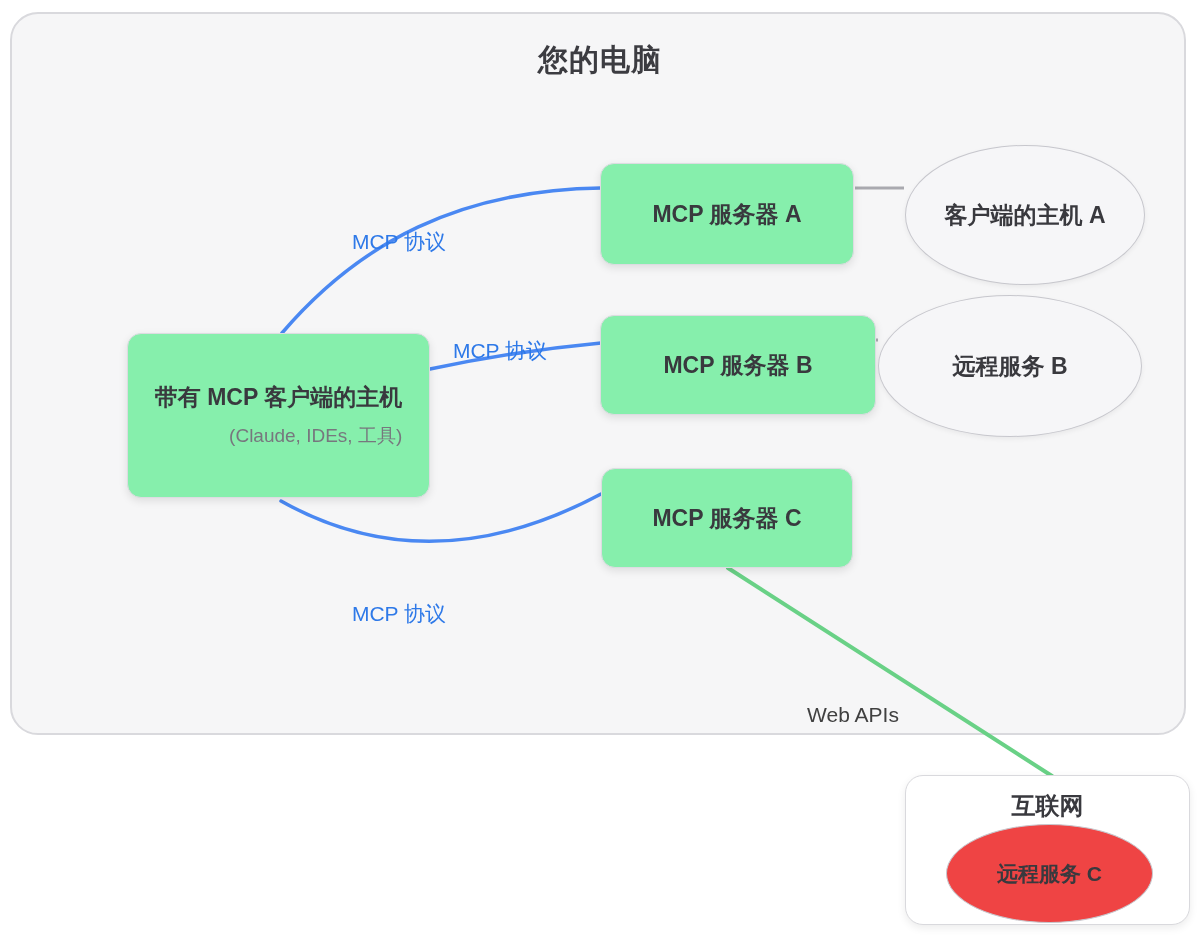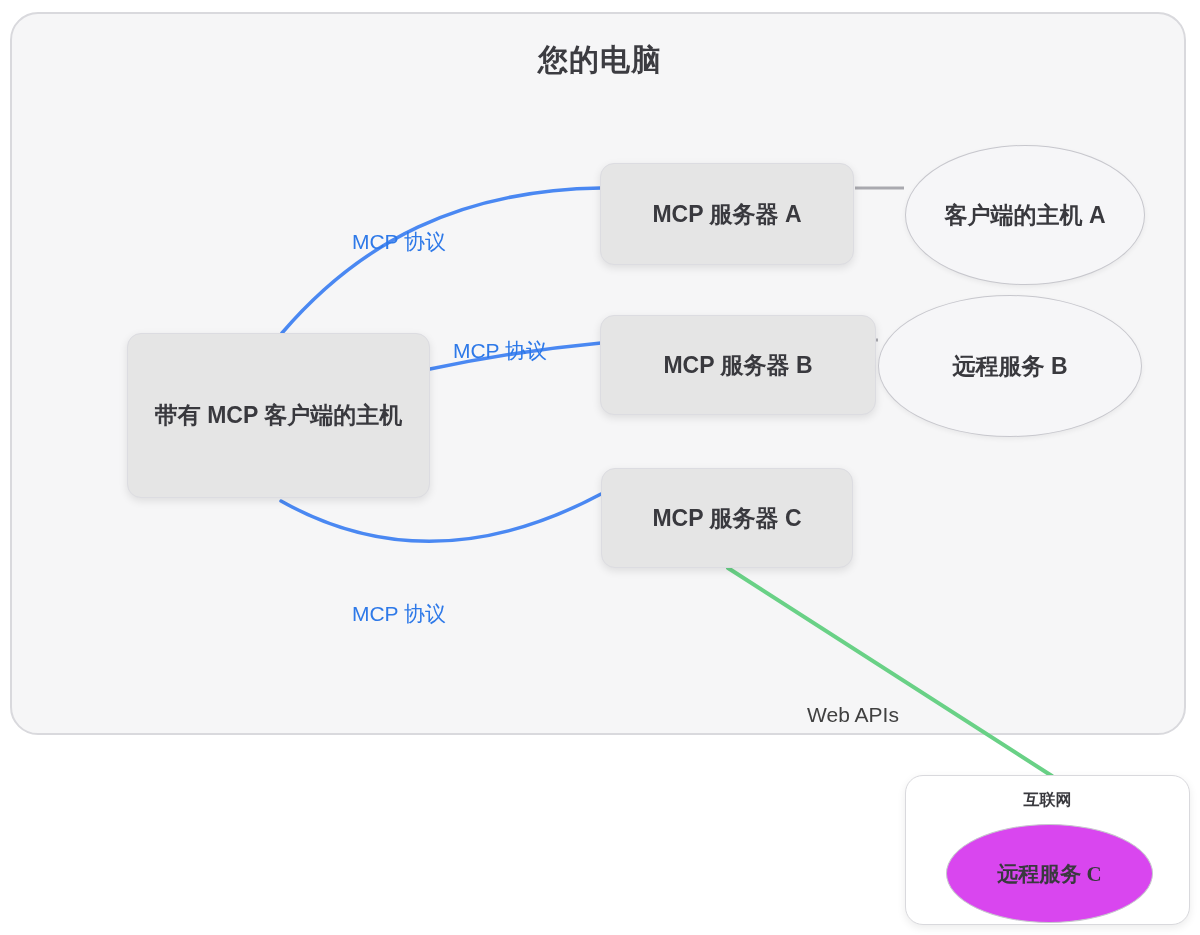--- a/index.html
+++ b/index.html
@@ -17,44 +17,44 @@
     position:absolute;left:0;top:40px;width:100%;text-align:center;
     font-size:30px;font-weight:700;color:#3c3c41;letter-spacing:1px;
   }
   svg.edges{position:absolute;left:0;top:0;width:1200px;height:935px;z-index:2;}
   .node{
     position:absolute;z-index:3;box-sizing:border-box;
     display:flex;align-items:center;justify-content:center;
     text-align:center;
   }
   .rect-node{
-    background:#e5e5e5;border:1.5px solid #dcdce1;border-radius:14px;
+    background:#86efac;border:1.5px solid #dcdce1;border-radius:14px;
     box-shadow:0 3px 8px rgba(0,0,0,0.10);
     font-size:23px;font-weight:600;color:#39393e;text-align:right;
   }
   .ellipse-node{
     background:#f6f6f8;border:1.5px solid #c7c7cd;border-radius:50%;
     box-shadow:0 2px 5px rgba(0,0,0,0.06);
     font-size:23px;font-weight:600;color:#39393e;
   }
   .host-node{flex-direction:column;gap:10px;}
   .host-title{font-size:23px;font-weight:700;color:#39393e;}
   .host-subtitle{font-size:19px;font-weight:400;color:#77777e;margin-top:10px;}
   .internet-node{
     background:#ffffff;border:1.5px solid #d9d9dd;border-radius:18px;
     box-shadow:0 3px 8px rgba(0,0,0,0.08);z-index:3;position:absolute;
   }
   .internet-title{
     position:absolute;left:0;top:14px;width:100%;text-align:center;
-    font-size:16px;font-weight:600;color:#39393e;
+    font-size:24px;font-weight:600;color:#39393e;
   }
   .remote-ellipse{
-    position:absolute;background:#d946ef;border:1.5px solid #c7c7cd;
+    position:absolute;background:#ef4444;border:1.5px solid #c7c7cd;
     border-radius:50%;display:flex;align-items:center;justify-content:center;
-    font-size:21px;font-weight:600;color:#39393e;font-family:Liberation Serif, serif;
+    font-size:21px;font-weight:600;color:#39393e;
   }
   .edge-label{
     position:absolute;z-index:4;transform:translate(-50%,-50%);
     font-size:21px;font-weight:500;white-space:nowrap;margin-top:36px;
   }
   .edge-label.blue{color:#2e79e8;}
   .edge-label.green{color:#404040;}
 </style>
 </head>
 <body>
@@ -72,20 +72,21 @@
 </svg>
 
 <div class="edge-label blue" style="left:399px;top:206px;">MCP 协议</div>
 <div class="edge-label blue" style="left:500px;top:315px;">MCP 协议</div>
 <div class="edge-label blue" style="left:399px;top:578px;">MCP 协议</div>
 <div class="edge-label green" style="left:853px;top:679px;">Web APIs</div>
 
 <div class="node rect-node host-node" style="left:127px;top:333px;width:303px;height:165px;">
   <div>
     <div class="host-title">带有 MCP 客户端的主机</div>
+    <div class="host-subtitle">(Claude, IDEs, 工具)</div>
   </div>
 </div>
 
 <div class="node rect-node" style="left:600px;top:163px;width:254px;height:102px;">
   <span>MCP 服务器 A</span>
 </div>
 <div class="node rect-node" style="left:600px;top:315px;width:276px;height:100px;">
   <span>MCP 服务器 B</span>
 </div>
 <div class="node rect-node" style="left:601px;top:468px;width:252px;height:100px;">

